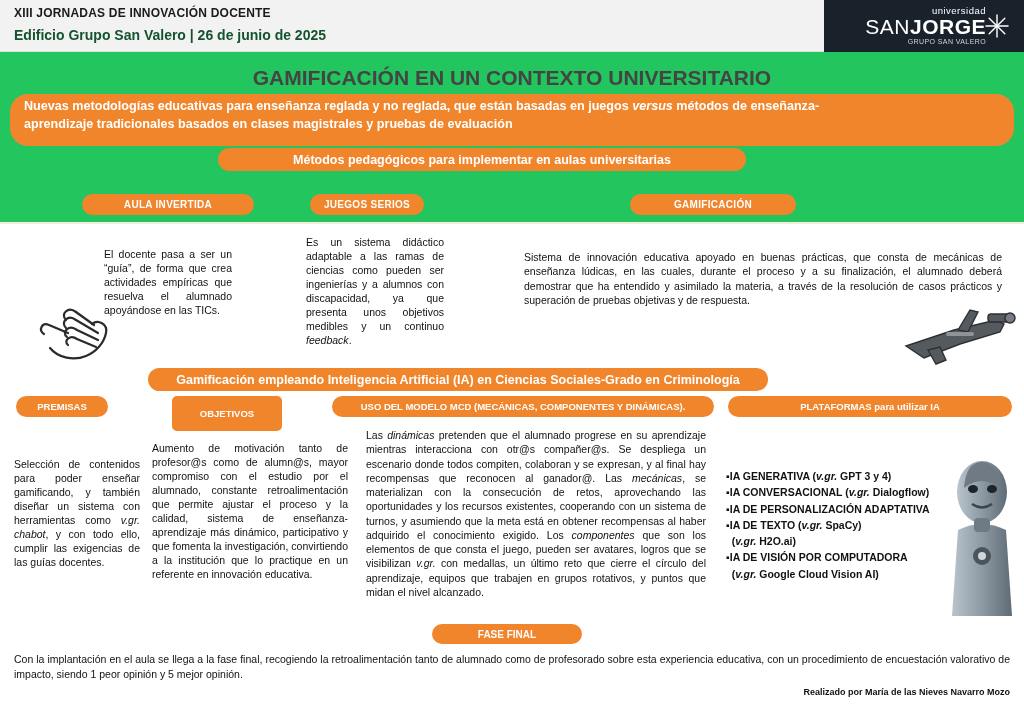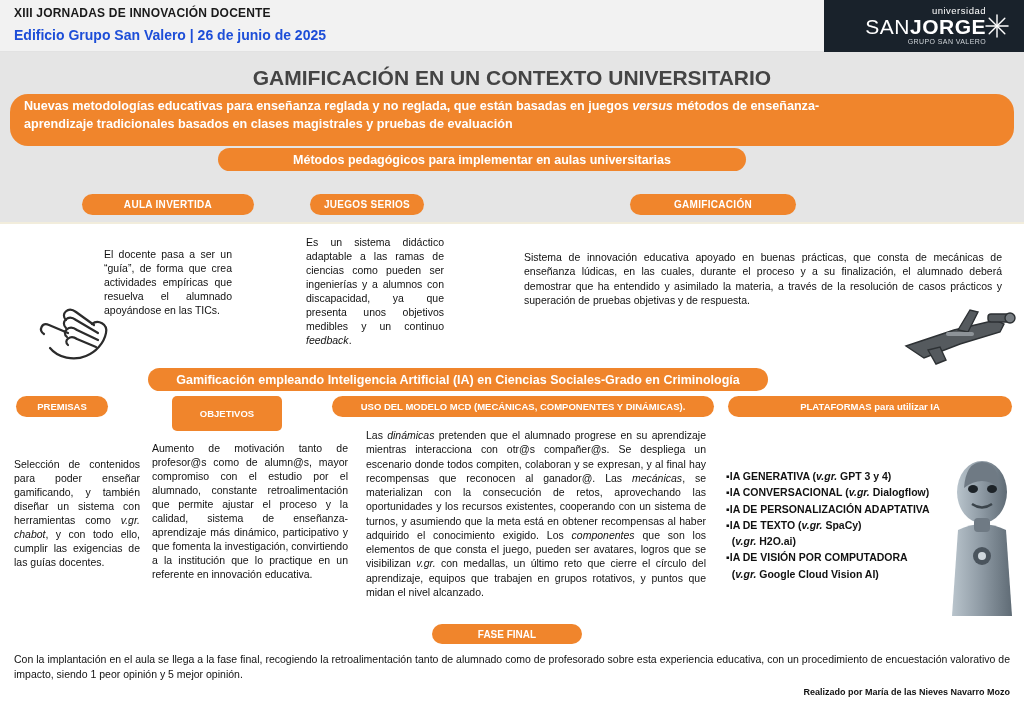--- a/index.html
+++ b/index.html
@@ -18,41 +18,41 @@
     background: #f2f2f2;
     border-bottom: 1px solid #e2e2e2;
   }
   .header-title {
     position: absolute; left: 14px; top: 6px;
     font-size: 12px; font-weight: bold; color: #1a1a1a;
     letter-spacing: 0.2px;
   }
   .header-sub {
     position: absolute; left: 14px; top: 27px;
-    font-size: 14px; font-weight: bold; color: #1d4ed8;
+    font-size: 14px; font-weight: bold; color: #14532d;
   }
   .logo-box {
     position: absolute; right: 0; top: 0; width: 200px; height: 52px;
     background: #19222b;
     display: flex; align-items: center; justify-content: flex-start;
     padding-left: 12px;
   }
   .logo-text { color: #ffffff; line-height: 1.05; }
   .logo-uni { font-size: 9.5px; letter-spacing: .5px; display:block; text-align:right; width:150px;}
   .logo-main { font-size: 21px; font-weight: bold; letter-spacing: .5px; display:block; text-align:right; width:150px;}
   .logo-main .thin { font-weight: normal; }
   .logo-grp { font-size: 7px; letter-spacing: .4px; display:block; text-align:right; width:150px; color:#cfd4d8;}
   .logo-star {
     position: absolute; right: 14px; top: 13px; width: 26px; height: 26px;
   }
 
   
   .cream {
     position: absolute; left: 0; top: 52px; width: 1024px; height: 172px;
-    background: #e5e5e5;
+    background: #22c55e;
   }
   .main-title {
     position: absolute; left: 0; top: 14px; width: 1024px;
     text-align: center; font-size: 21px; font-weight: bold; color: #444444;
   }
 
   .pill {
     background: #f0852c; color: #ffffff; border-radius: 14px;
     display: flex; align-items: center; justify-content: center;
     font-weight: bold;

